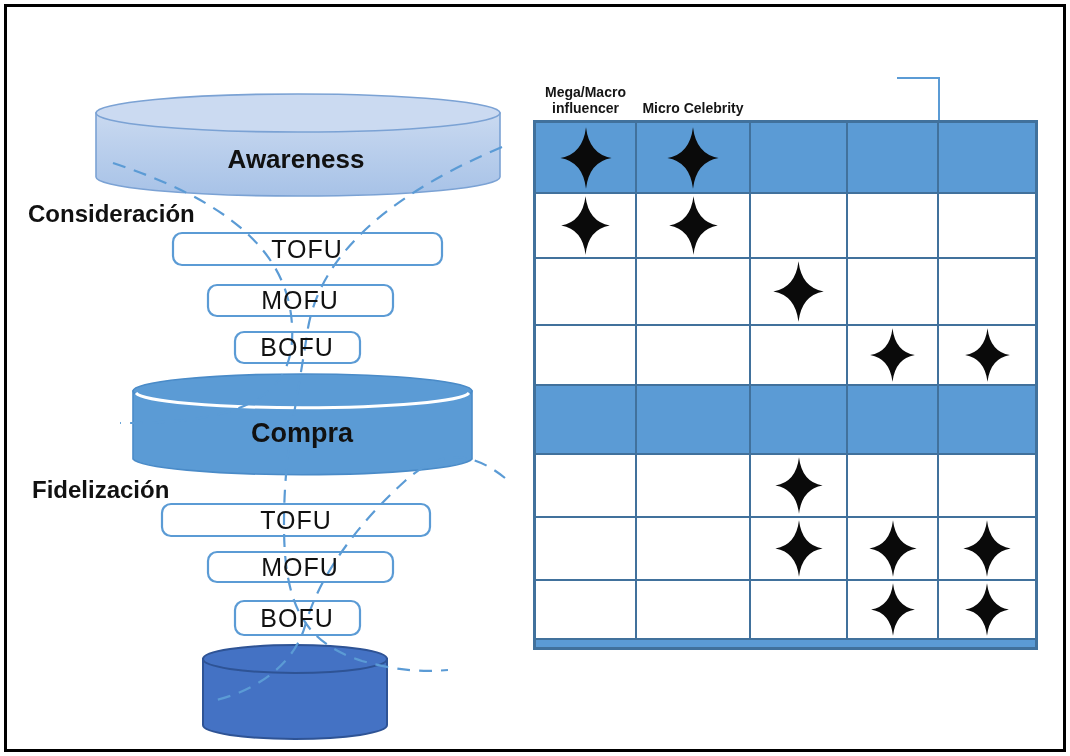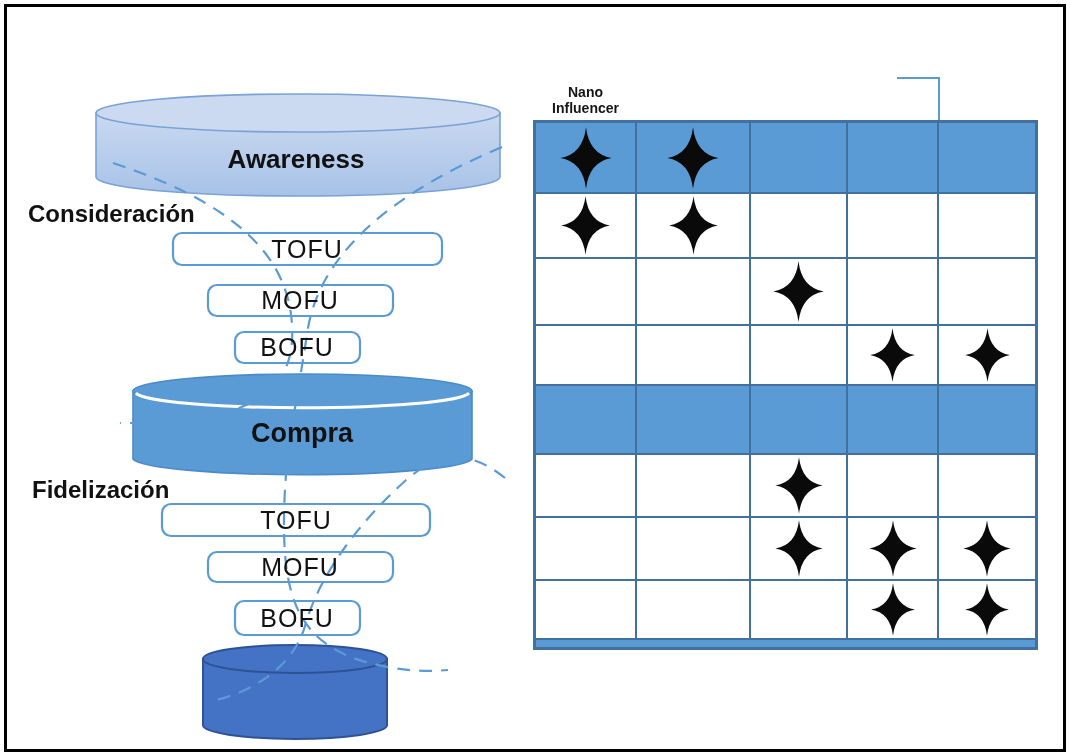--- a/index.html
+++ b/index.html
@@ -90,21 +90,22 @@
     <text class="box-label" x="300" y="309">MOFU</text>
     <text class="box-label" x="297" y="356">BOFU</text>
     <text class="stage-title" x="302" y="442" style="font-size:27px">Compra</text>
     <text class="side-label" x="32" y="498">Fidelización</text>
     <text class="box-label" x="296" y="529">TOFU</text>
     <text class="box-label" x="300" y="576">MOFU</text>
     <text class="box-label" x="297" y="627">BOFU</text>
   </svg>
 
   <div id="matrix-headers">
-      <div class="header-cell">Nano Influencer</div>
+      <div class="header-cell">Mega/Macro influencer</div>
+      <div class="header-cell">Micro Celebrity</div>
     </div>
   <div id="micro-header-corner"></div>
   <div id="matrix-body">
       <div class="cell blue" style="background: rgb(91, 155, 213);">
         <svg viewBox="0 0 84 100" width="54" height="64">
           <path d="M42,2 Q47,44 82,50 Q47,56 42,98 Q37,56 2,50 Q37,44 42,2 Z" fill="#0A0A0A"></path>
         </svg>
       </div>
       <div class="cell blue" style="background: rgb(91, 155, 213);">
         <svg viewBox="0 0 84 100" width="54" height="64">

